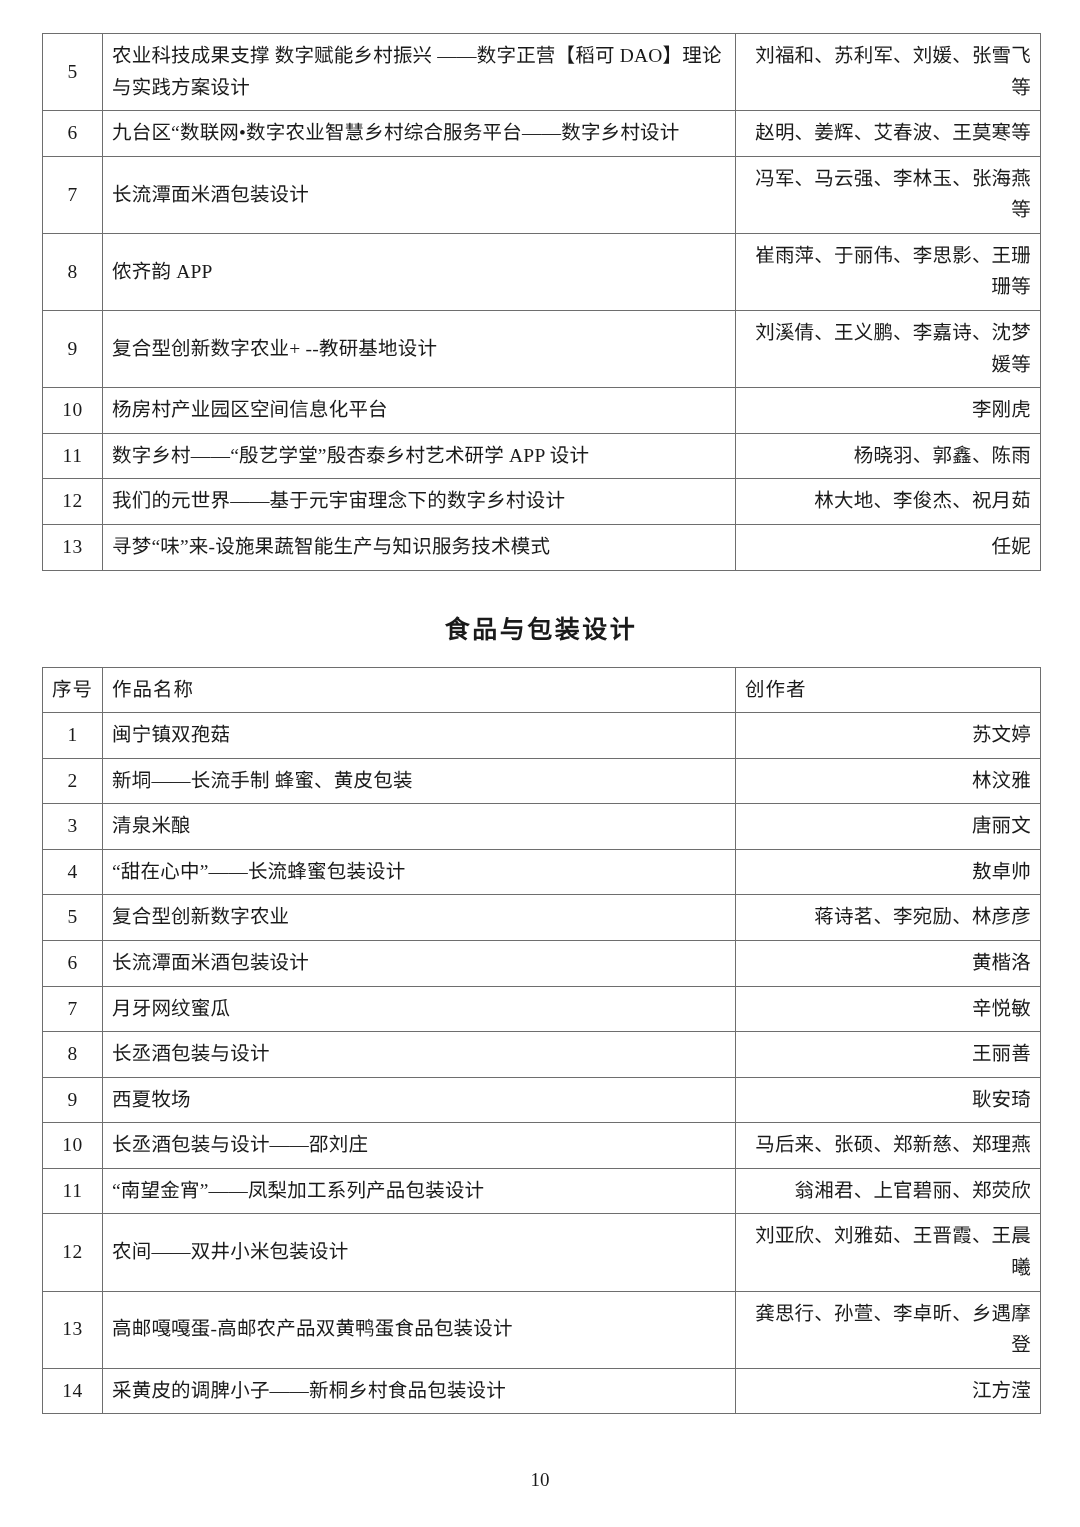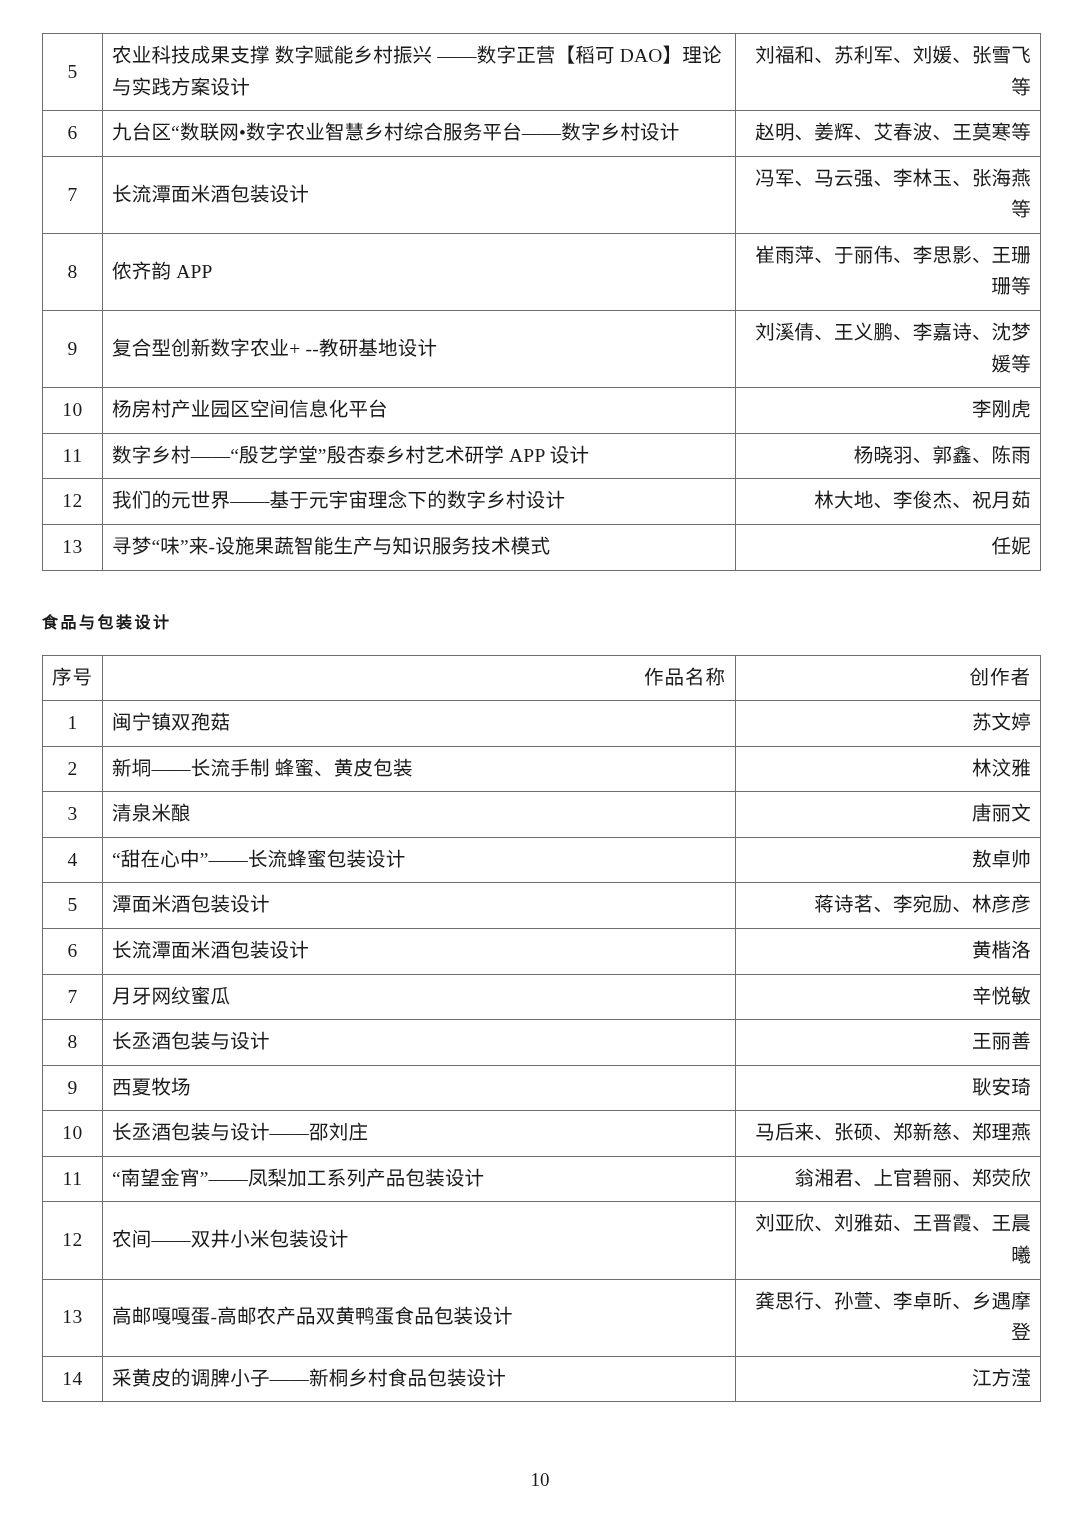--- a/index.html
+++ b/index.html
@@ -50,29 +50,30 @@
   }
   td.title {
     text-align: left;
     letter-spacing: 0.2px;
   }
   td.auth {
     text-align: right;
     letter-spacing: 0.2px;
   }
   th.hdr {
-    text-align: right;
+    text-align: left;
     letter-spacing: 1px;
   }
 
   
   tr.tall td { height: 48px; }
 
   .section-heading {
-    font-size: 16px;
+    text-align: center;
+    font-size: 25px;
     font-weight: bold;
     letter-spacing: 2.5px;
     margin: 38px 0 22px 0;
     font-family: "Liberation Sans", "DejaVu Sans", sans-serif;
   }
 
   .page-number {
     position: absolute;
     left: 0;
     right: 0;
@@ -173,21 +174,21 @@
           <td class="title">清泉米酿</td>
           <td class="auth">唐丽文</td>
         </tr>
         <tr>
           <td class="num">4</td>
           <td class="title">“甜在心中”——长流蜂蜜包装设计</td>
           <td class="auth">敖卓帅</td>
         </tr>
         <tr>
           <td class="num">5</td>
-          <td class="title">潭面米酒包装设计</td>
+          <td class="title">复合型创新数字农业</td>
           <td class="auth">蒋诗茗、李宛励、林彦彦</td>
         </tr>
         <tr>
           <td class="num">6</td>
           <td class="title">长流潭面米酒包装设计</td>
           <td class="auth">黄楷洛</td>
         </tr>
         <tr>
           <td class="num">7</td>
           <td class="title">月牙网纹蜜瓜</td>

